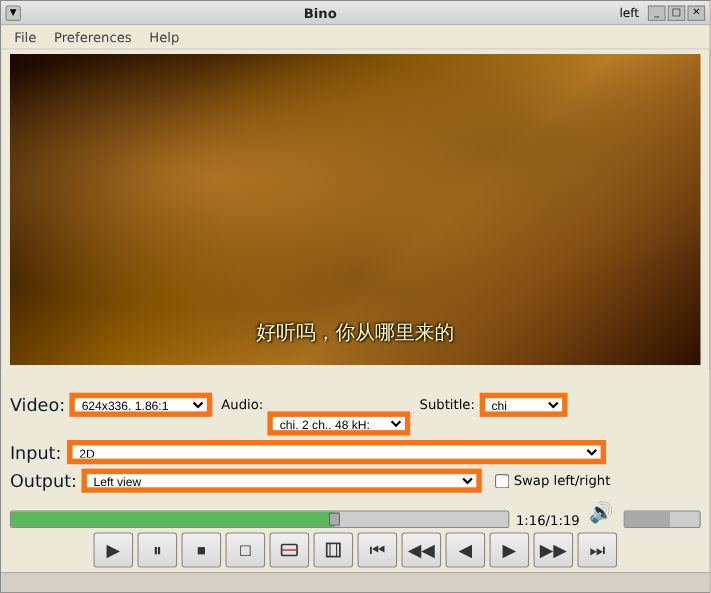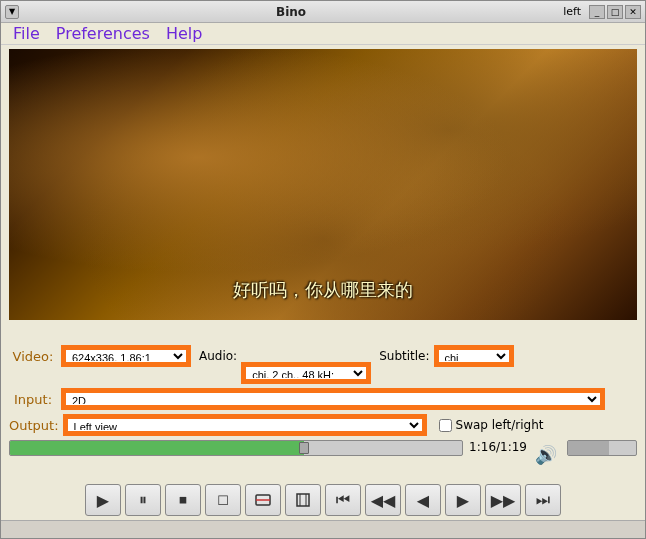--- a/index.html
+++ b/index.html
@@ -73,22 +73,22 @@
       background: #ece9d8;
       height: 22px;
       display: flex;
       align-items: center;
       padding: 0 4px;
       border-bottom: 1px solid #ccc;
     }
     .menu-item {
       padding: 2px 8px;
       cursor: pointer;
-      font-size: 16px;
-      color: #6d28d9;
+      font-size: 12px;
+      color: #404040;
     }
     .menu-item.underline { }
     .video-area {
       background: #000;
       flex: 1;
       position: relative;
       overflow: hidden;
       margin: 4px 8px 4px 8px;
       min-height: 0;
     }
@@ -106,51 +106,51 @@
       padding: 4px 8px 4px 8px;
       background: #ece9d8;
     }
     .row {
       display: flex;
       align-items: center;
       margin-bottom: 4px;
       gap: 4px;
     }
     .label {
-      font-size: 13px;
-      color: #a16207;
+      font-size: 16px;
+      color: #0f172a;
       min-width: 48px;
-      text-align: center;
+      text-align: left;
     }
     select, .select-box {
       font-size: 11px;
       background: #fff;
       border: 5px solid #f97316;
       padding: 1px 2px;
       appearance: auto;
       height: 22px;
     }
     .video-select { width: 130px; }
     .audio-select { width: 130px; margin-top: 34px; }
     .subtitle-select { width: 80px; }
-    .input-select { width: 544px; }
+    .input-select { width: 490px; }
     .output-select { width: 364px; }
     .checkbox-label {
       display: flex;
       align-items: center;
       gap: 4px;
       font-size: 12px;
       margin-left: 8px;
       white-space: nowrap;
     }
     .progress-row {
       display: flex;
-      align-items: flex-start;
+      align-items: flex-end;
       gap: 6px;
-      margin-bottom: 16px;
+      margin-bottom: 4px;
     }
     .progress-bar-container {
       flex: 1;
       height: 16px;
       background: #ccc;
       border: 1px solid #888;
       border-radius: 2px;
       position: relative;
       overflow: hidden;
     }

